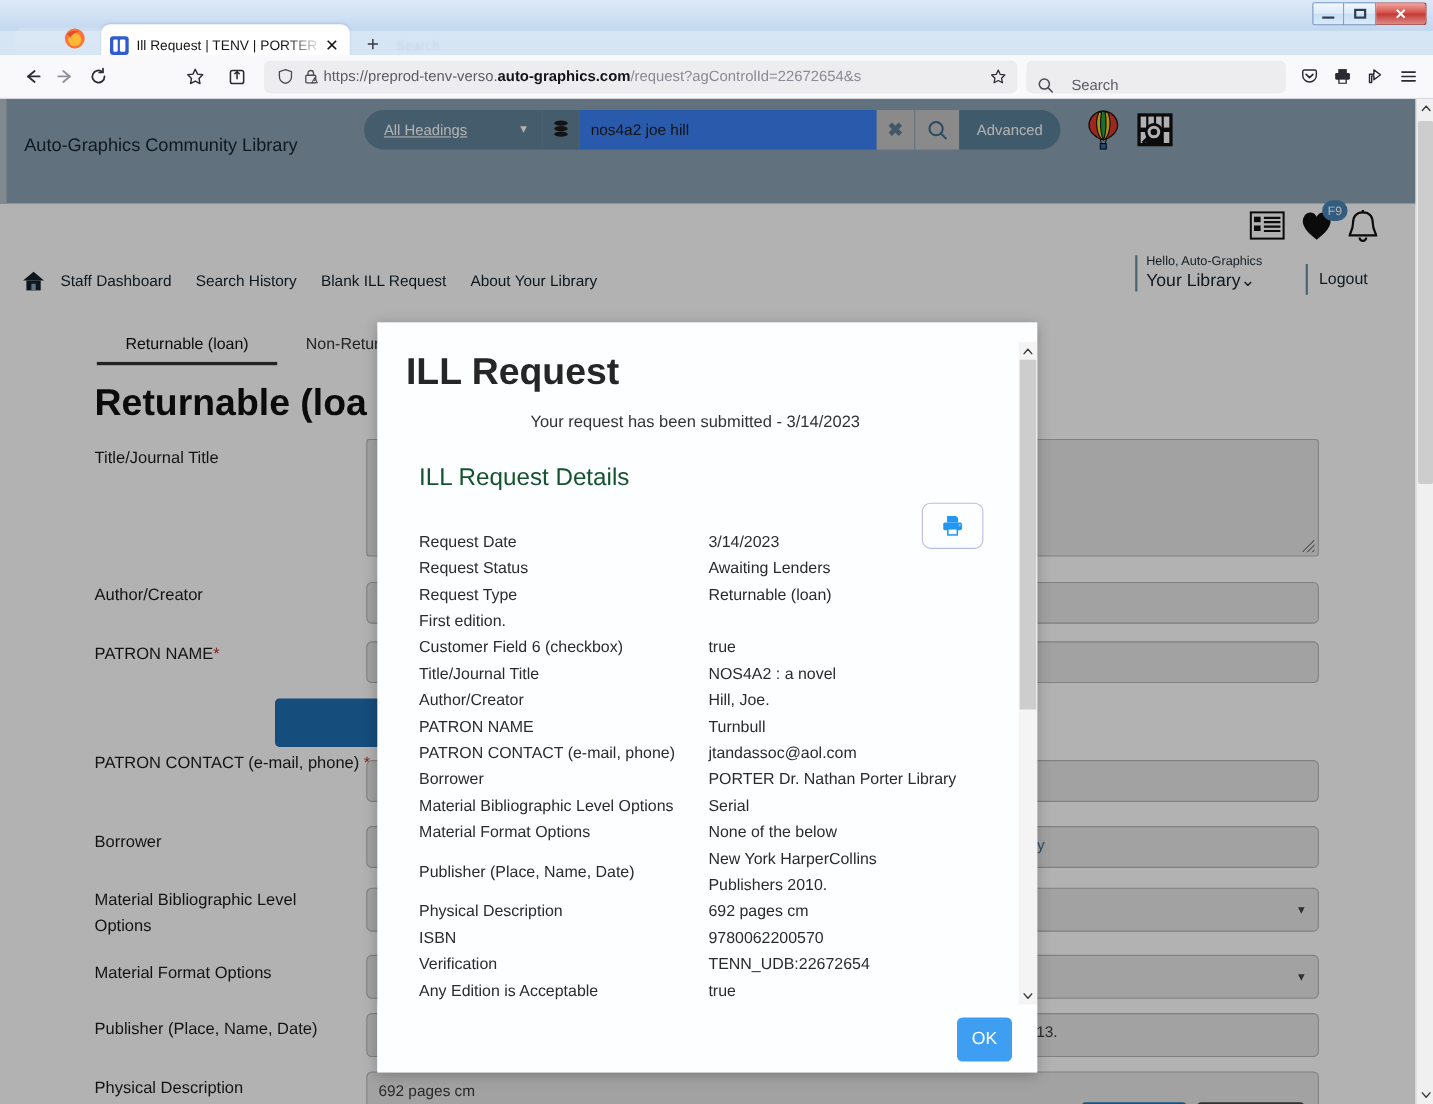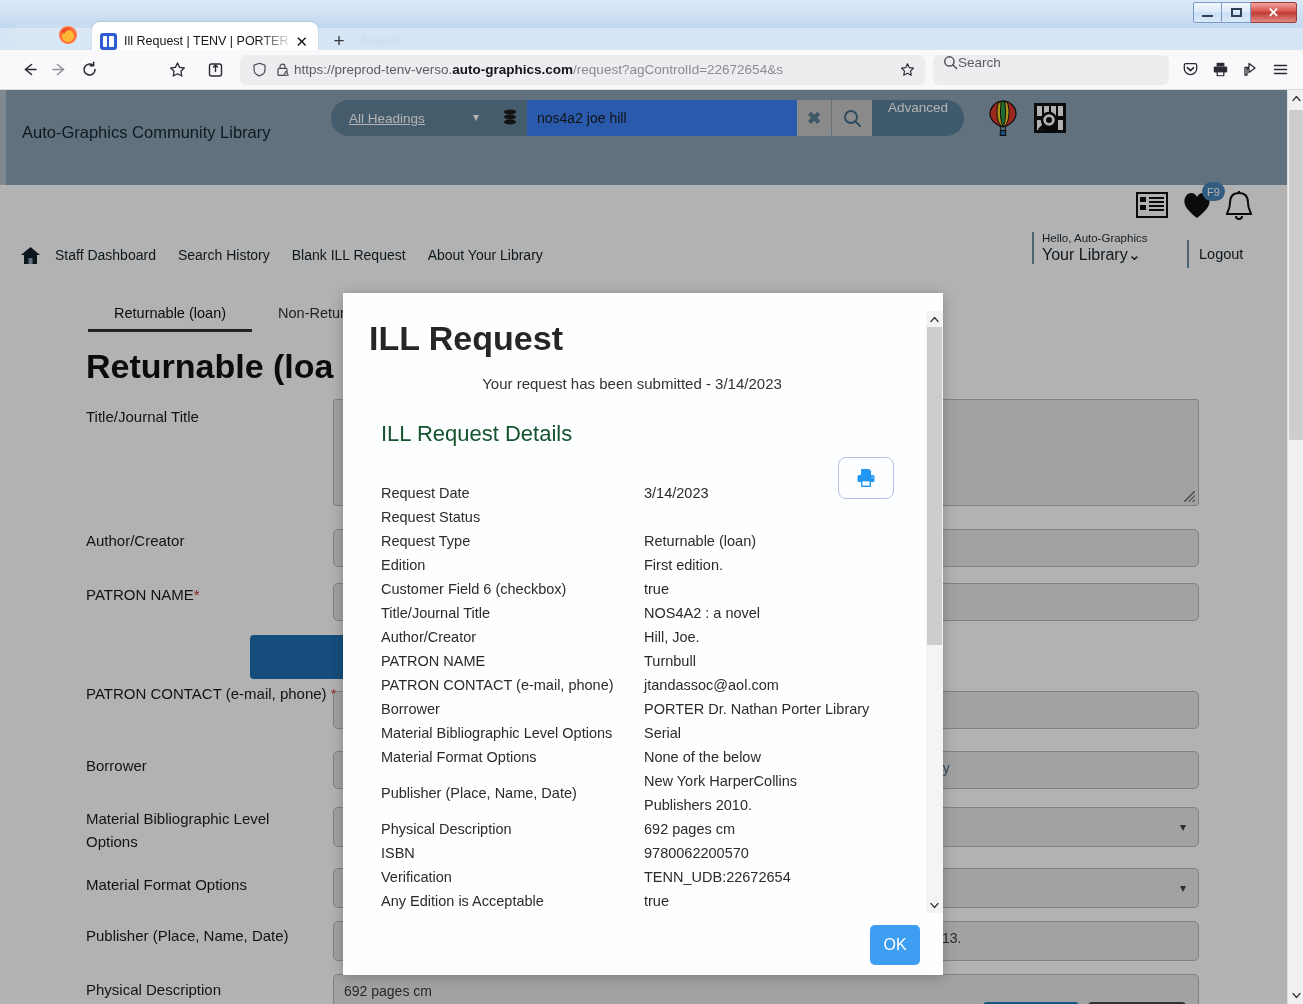--- a/index.html
+++ b/index.html
@@ -98,22 +98,22 @@
   #urlbar {
     flex: 1 1 auto; height: 30px; margin: 0 8px 0 10px;
     background: #ededf0; border-radius: 6px; display: flex; align-items: center;
     padding: 0 8px; min-width: 0;
   }
   .url-seg { font-size: 13.5px; color: #5b5b66; white-space: nowrap; }
   .url-seg.host { color: #15141a; font-weight: bold; }
   .url-seg.fade { color: #8a8a96; overflow:hidden; }
   #search-toolbar {
     flex: 0 0 236px; height: 30px; margin-right: 6px;
-    background: #ededf0; border-radius: 6px; display: flex; align-items: flex-start;
-    padding: 0 10px; gap: 0;
+    background: #ededf0; border-radius: 6px; display: flex; align-items: flex-end;
+    padding: 0 10px; gap: 16px;
   }
   #search-toolbar .ph { font-size: 13.5px; color: #5b5b66; }
   #nav-right { display: flex; align-items: center; padding-right: 8px; }
 
   
   #viewport {
     position: absolute; left: 0; top: 90px; width: 1303px; height: 914px;
     background: #ffffff; overflow: hidden;
   }
 
@@ -157,21 +157,21 @@
   }
   #search-input-text { font-size: 14px; color: #1c1c1c; }
   #search-clear {
     width: 34px; background:#c6c6c6; display:flex;align-items:center;justify-content:center;
     color:#5d7e94; font-size: 17px; font-weight: bold;
   }
   #search-divider { width:1px; background:#9aa6ad; margin: 8px 0; }
   #search-go { width: 40px; background:#c6c6c6; display:flex;align-items:center;justify-content:center;color:#3e6a88;}
   #advanced-btn {
     padding: 0 16px; background:#5b8199; color:#fff; font-size:13.5px;
-    display:flex; align-items:flex-start; border-radius: 0 18px 18px 0;
+    display:flex; align-items:center; border-radius: 0 18px 18px 0;
   }
   .hdr-icon { position: absolute; display:flex; align-items:center; justify-content:center; }
   #balloon-icon { left: 988px; top: 96px; }
   #shelf-icon  { left: 1032px; top: 96px; }
   #list-icon   { left: 1136px; top: 102px; }
   #heart-icon  { left: 1181px; top: 100px; }
   #bell-icon   { left: 1224px; top: 100px; }
   #f9-badge {
     position: absolute; left: 1202px; top: 92px; width: 23px; height: 19px;
     background: #4a86b8; color:#fff; font-size: 11px; border-radius: 10px;
@@ -610,27 +610,27 @@
             <rect x="7.4" y="14.4" width="7.2" height="4.2" fill="#fdfeff"></rect>
           </svg>
         </div>
         <div id="details-list">
             <div class="detail-row">
               <div class="detail-key">Request Date</div>
               <div class="detail-val">3/14/2023</div>
             </div>
             <div class="detail-row">
               <div class="detail-key">Request Status</div>
+              <div class="detail-val">Awaiting Lenders</div>
             </div>
             <div class="detail-row">
               <div class="detail-key">Request Type</div>
               <div class="detail-val">Returnable (loan)</div>
             </div>
             <div class="detail-row">
-              <div class="detail-key">Edition</div>
               <div class="detail-val">First edition.</div>
             </div>
             <div class="detail-row">
               <div class="detail-key">Customer Field 6 (checkbox)</div>
               <div class="detail-val">true</div>
             </div>
             <div class="detail-row">
               <div class="detail-key">Title/Journal Title</div>
               <div class="detail-val">NOS4A2 : a novel</div>
             </div>

